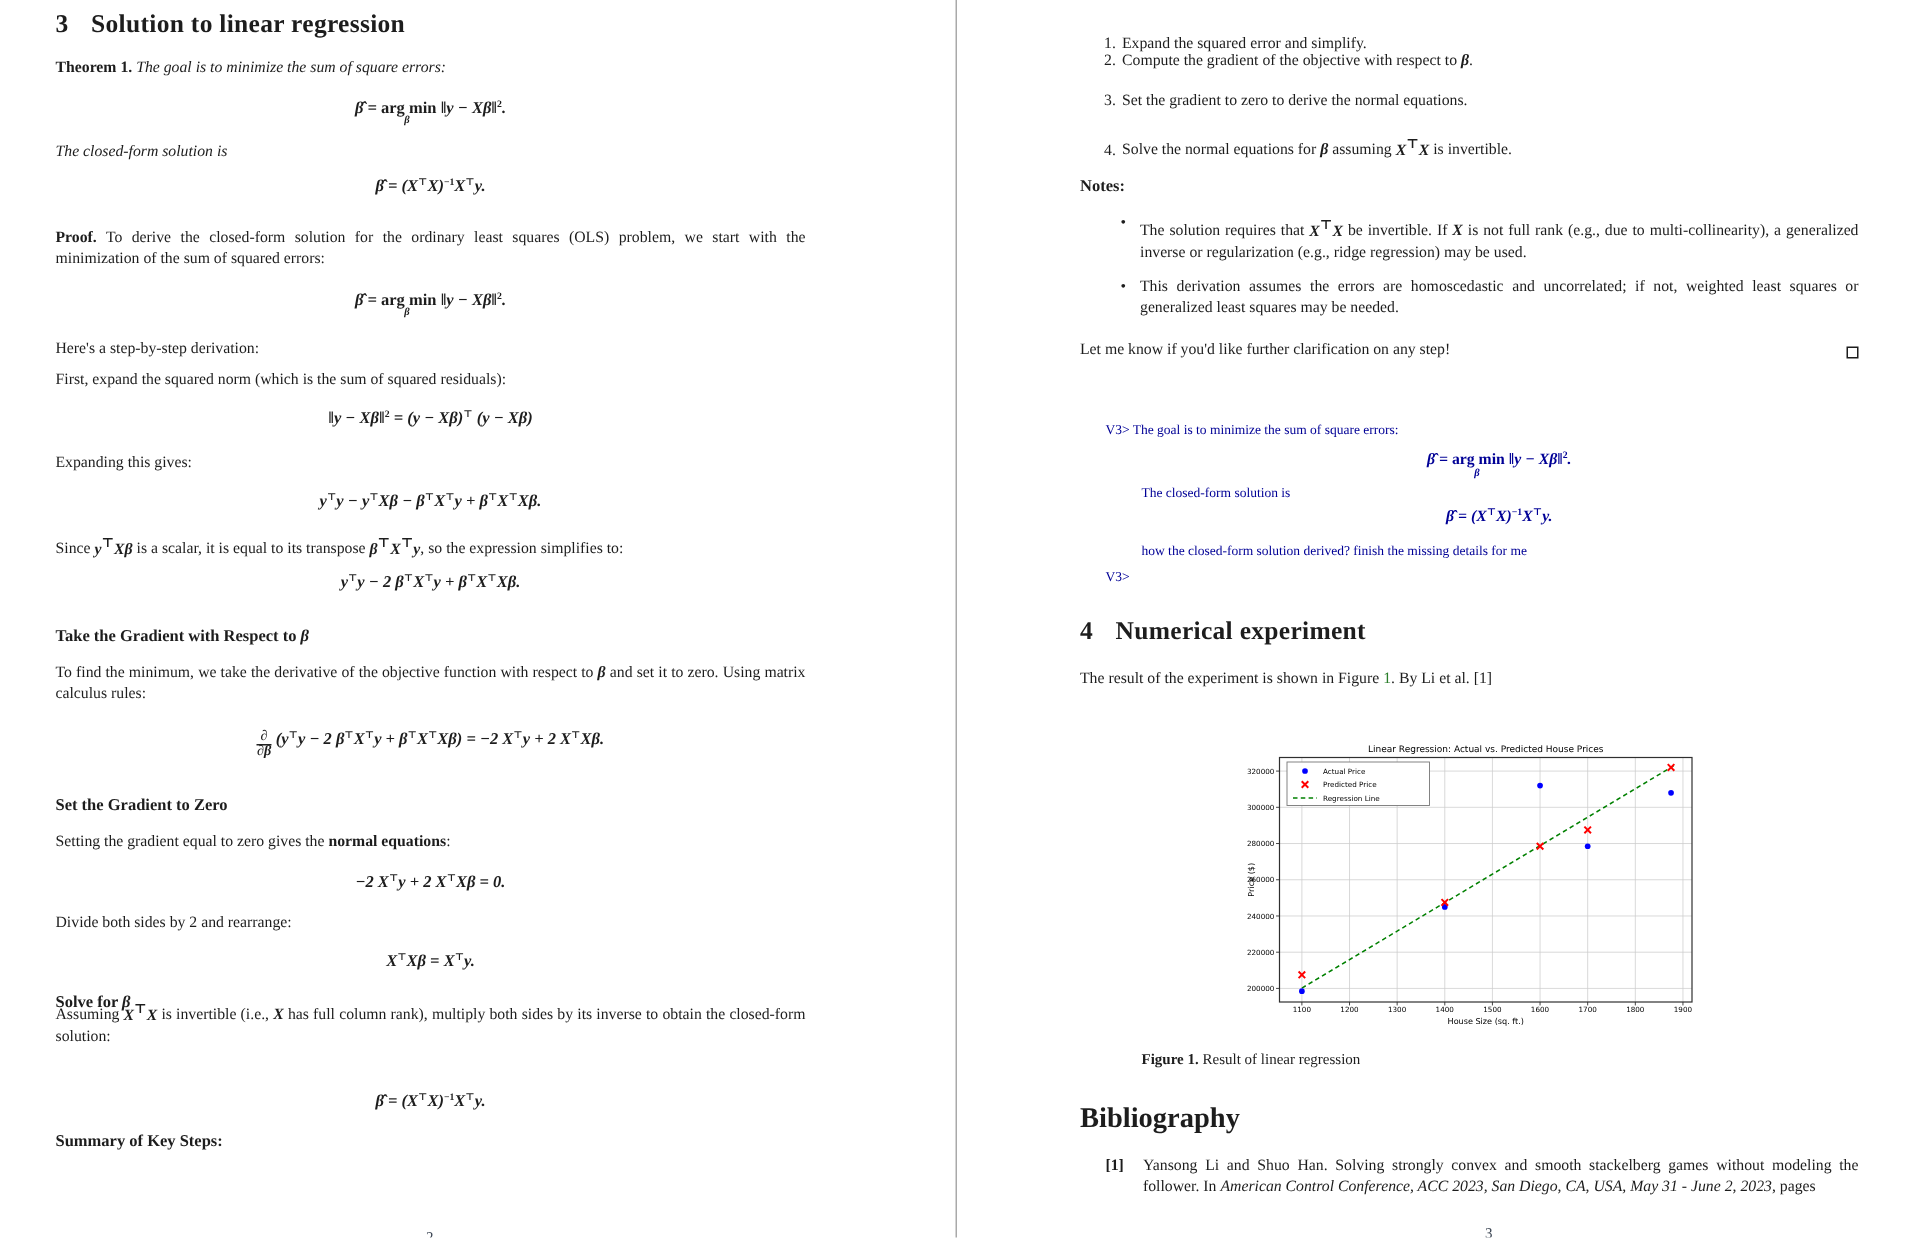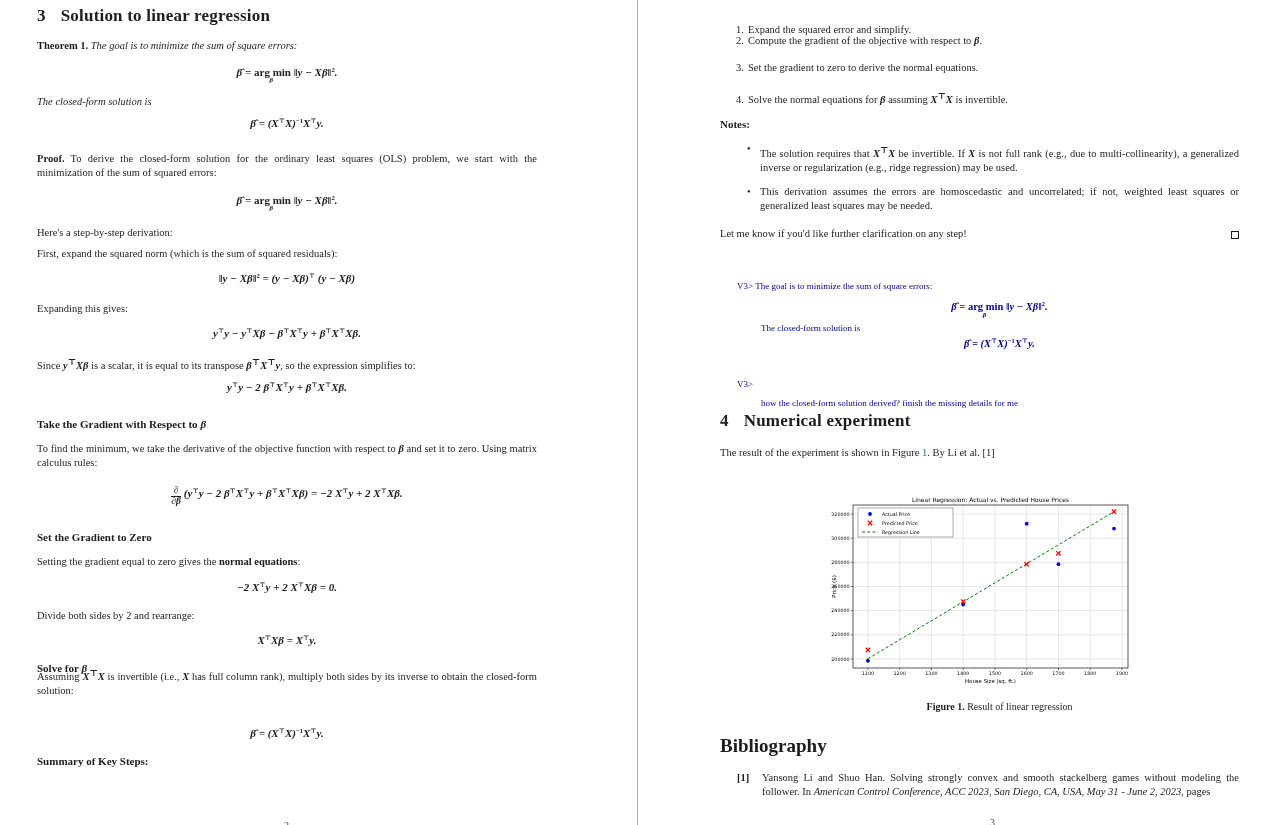--- a/index.html
+++ b/index.html
@@ -20,21 +20,21 @@
   .eq sup,.math sup{font-size:6.5px;vertical-align:4px;font-style:normal;font-weight:600}
   .m{font-style:italic}
   .op-stack{position:relative;display:inline-block;font-style:normal}
   .op-under{position:absolute;left:42%;top:9.5px;font-size:7px;font-style:italic}
   .frac{display:inline-block;vertical-align:-7px;text-align:center;font-size:9.5px;line-height:9.5px;margin-right:3px}
   .fnum{display:block;border-bottom:1px solid #222;padding:0 2px}
   .fden{display:block}
   .term{font-family:Liberation Serif, serif;font-size:9px;white-space:pre}
   .term-eq{font-size:10.5px;font-style:italic;font-weight:600;text-align:center}
   .qed{width:6px;height:6px;border:1px solid #1d1d1d;display:inline-block;float:right;margin-top:4px}
-  .caption{font-size:10px;text-align:center}
+  .caption{font-size:10px;text-align:left}
   .bullet-dot{position:absolute;left:-13px;top:0}
   .li-no{display:inline-block;width:12px}
   .link-green{color:#2a7e2a}
   .pgnum{overflow:hidden}
   .pgnum span{font-size:10px;display:block;color:#3c4654}
   #chart text{font-family:"DejaVu Sans",sans-serif;fill:#000}
 </style>
 </head>
 <body>
 
@@ -166,21 +166,21 @@
   <div class="abs term-eq" style="top: 300px; left: 123px; width: 477px; color: rgb(0, 0, 150);">
     <span class="math">β̂ = </span><span class="op-stack"><span>arg min</span><span class="op-under">β</span></span><span class="math"> ‖y − Xβ‖<sup>2</sup>.</span>
   </div>
 
   <div class="abs term" style="top: 323px; left: 123px; color: rgb(0, 0, 150);">The closed-form solution is</div>
 
   <div class="abs term-eq" style="top: 337px; left: 123px; width: 477px; color: rgb(0, 0, 150);">
     <span class="math">β̂ = (X<sup>⊤</sup>X)<sup>−1</sup>X<sup>⊤</sup>y.</span>
   </div>
 
-  <div class="abs term" style="top: 362px; left: 123px; color: rgb(0, 0, 150); margin-top: 36px;">how the closed-form solution derived? finish the missing details for me</div>
+  <div class="abs term" style="top: 362px; left: 123px; color: rgb(0, 0, 150);">how the closed-form solution derived? finish the missing details for me</div>
 
   <div class="abs term" style="top: 379px; left: 99px; color: rgb(0, 0, 150);">V3&gt;</div>
 
   <div class="abs sec-h" style="top:411px;left:82px;width:560px">
     <span class="sec-num">4</span><span>Numerical experiment</span>
   </div>
 
   <div class="abs body-text nojust" style="top:446px;left:82px;width:519px">
     <span>The result of the experiment is shown in Figure </span><span class="link-green">1</span><span>. By Li et al. </span><span>[1]</span>
   </div>

